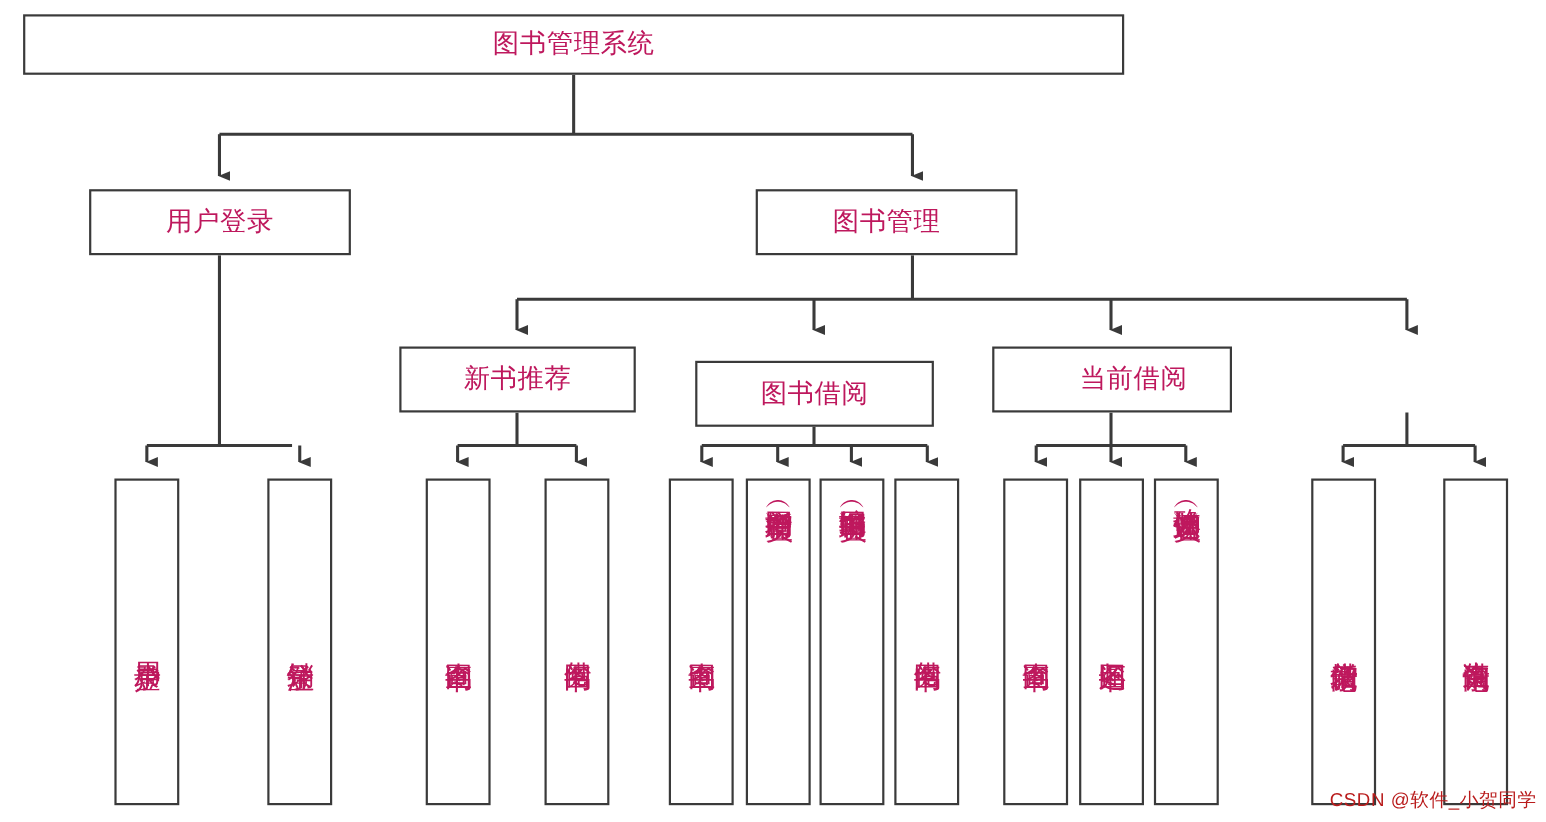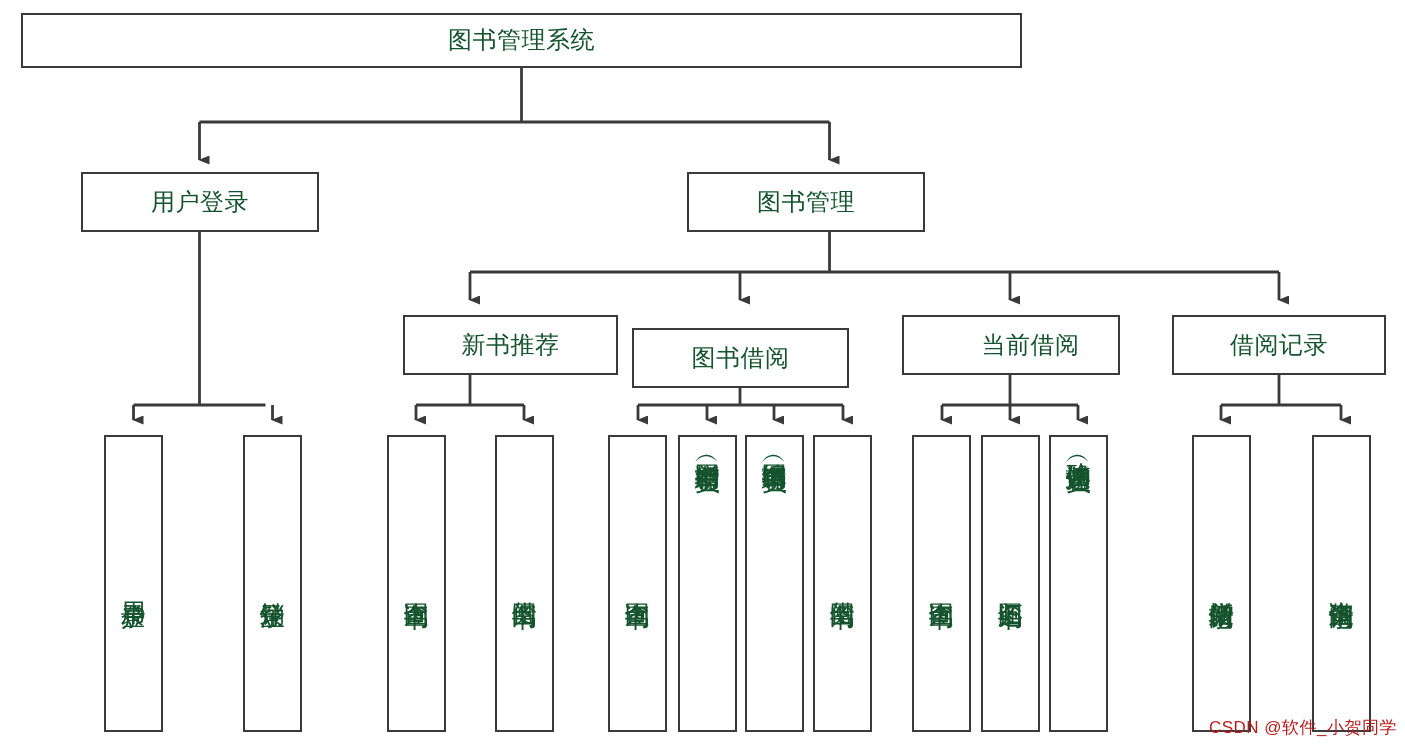--- a/index.html
+++ b/index.html
@@ -26,21 +26,21 @@
     pointer-events: none;
   }
   .node {
     position: absolute;
     box-sizing: border-box;
     border: 2.5px solid #3a3a3a;
     background: #ffffff;
     display: flex;
     align-items: center;
     justify-content: center;
-    color: #14532d;
+    color: #be185d;
   }
   .node-label {
     display: block;
     text-align: center;
     line-height: 1.18;
     white-space: nowrap;
   }
   .node.horizontal .node-label {
     font-size: 24px;
     letter-spacing: 0.5px;
@@ -138,35 +138,32 @@
   </div>
 
   <div class="node horizontal" style="left:81px; top:172px; width:238px; height:60px;">
     <span class="node-label">用户登录</span>
   </div>
 
   <div class="node horizontal" style="left:687px; top:172px; width:238px; height:60px;">
     <span class="node-label">图书管理</span>
   </div>
 
-  <div class="node horizontal" style="left:363px; top:315px; width:215px; height:60px;margin-left:40px;">
+  <div class="node horizontal" style="left:363px; top:315px; width:215px; height:60px;">
     <span class="node-label">新书推荐</span>
   </div>
 
   <div class="node horizontal" style="left:632px; top:328px; width:217px; height:60px;">
     <span class="node-label">图书借阅</span>
   </div>
 
   <div class="node horizontal" style="left:902px; top:315px; width:218px; height:60px;padding-left:39px;">
     <span class="node-label">当前借阅</span>
   </div>
 
-  <div class="node horizontal" style="left:1172px; top:315px; width:214px; height:60px;">
-    <span class="node-label">借阅记录</span>
-  </div>
 
   <div class="node vertical centered" style="left:104px; top:435px; width:59px; height:297px;">
     <span class="node-label">用户登录</span>
   </div>
 
   <div class="node vertical centered" style="left:243px; top:435px; width:59px; height:297px;">
     <span class="node-label">注销登录</span>
   </div>
 
   <div class="node vertical centered" style="left:387px; top:435px; width:59px; height:297px;">

